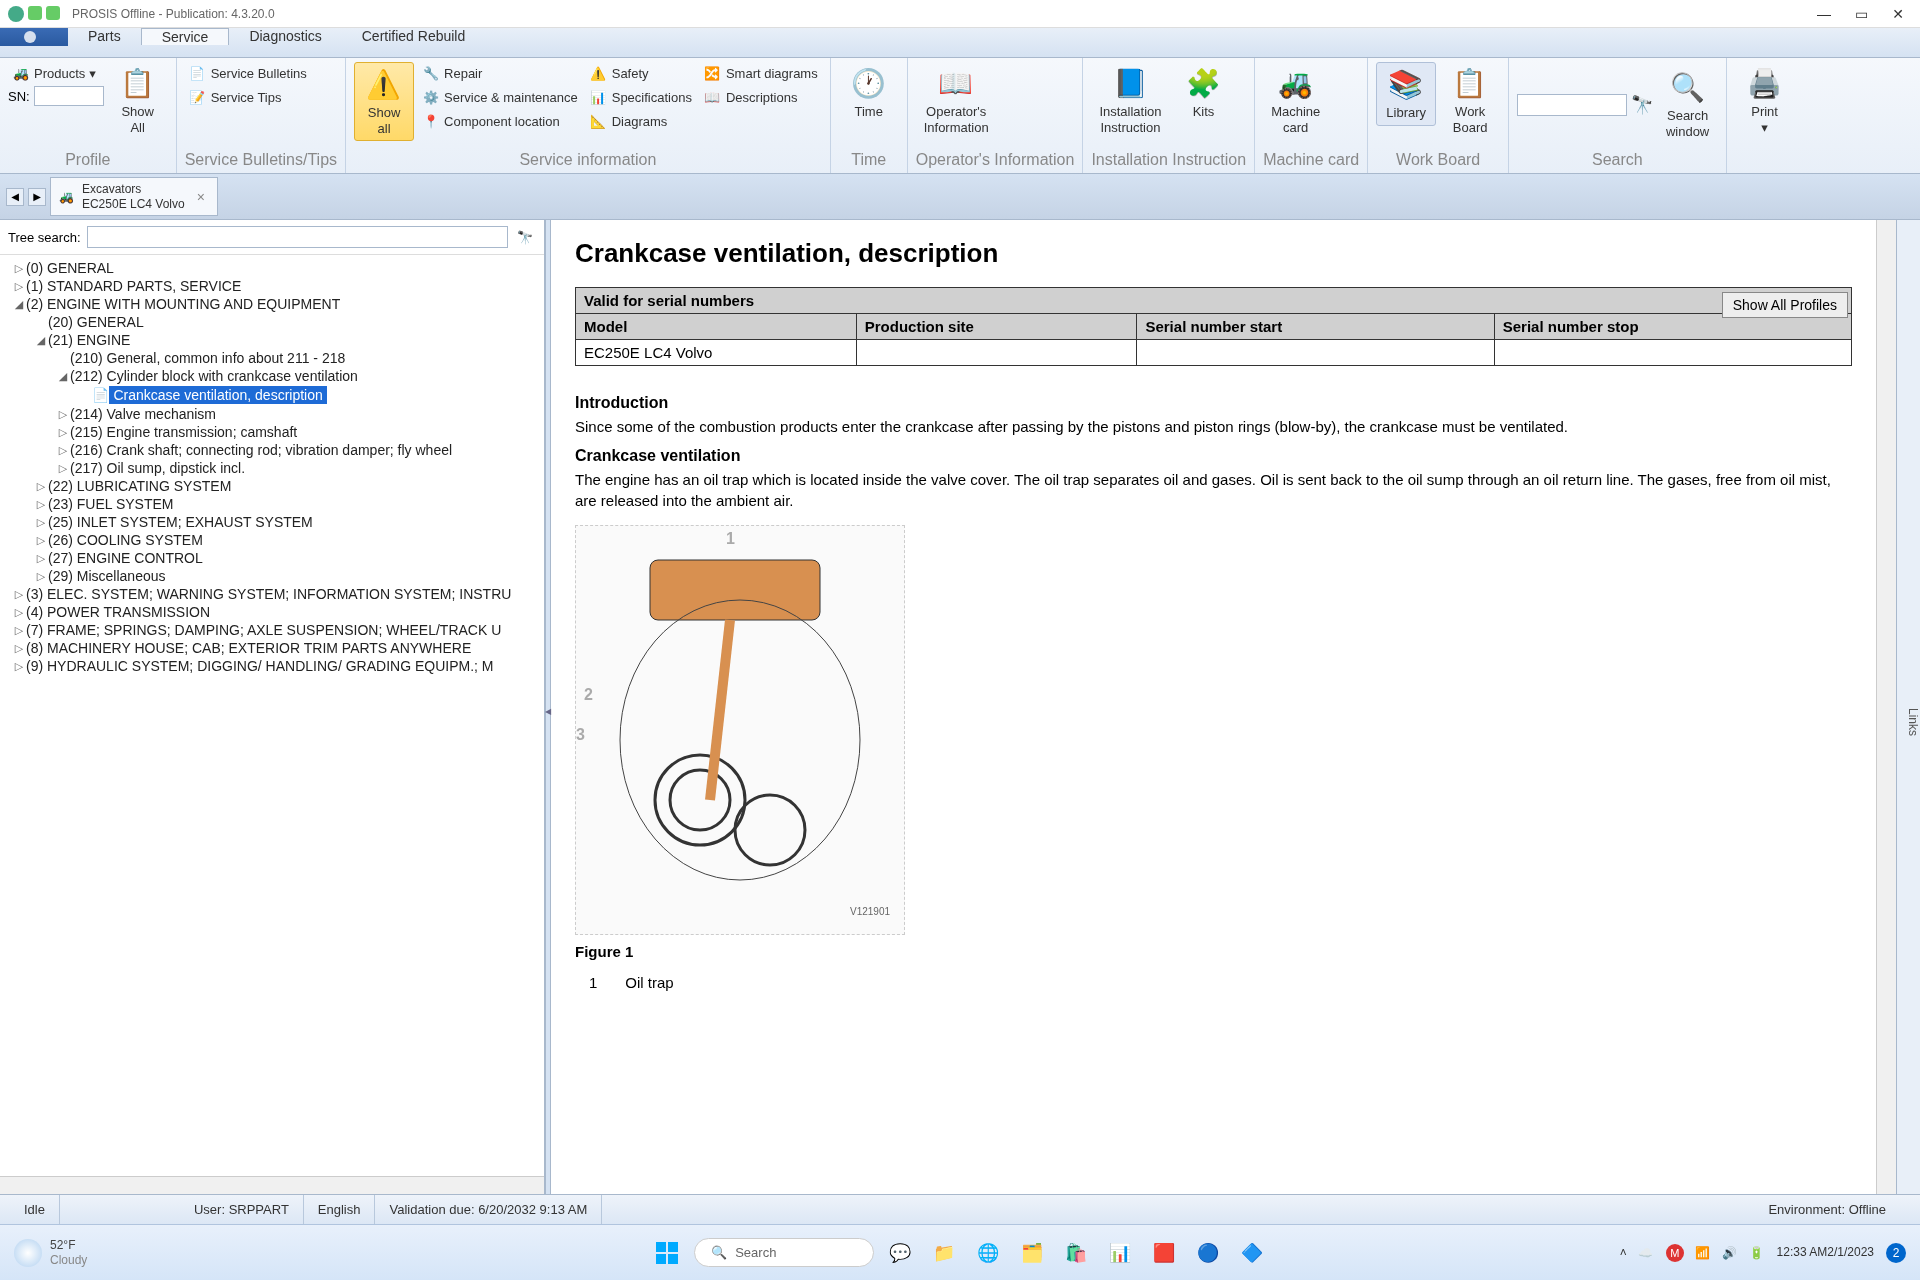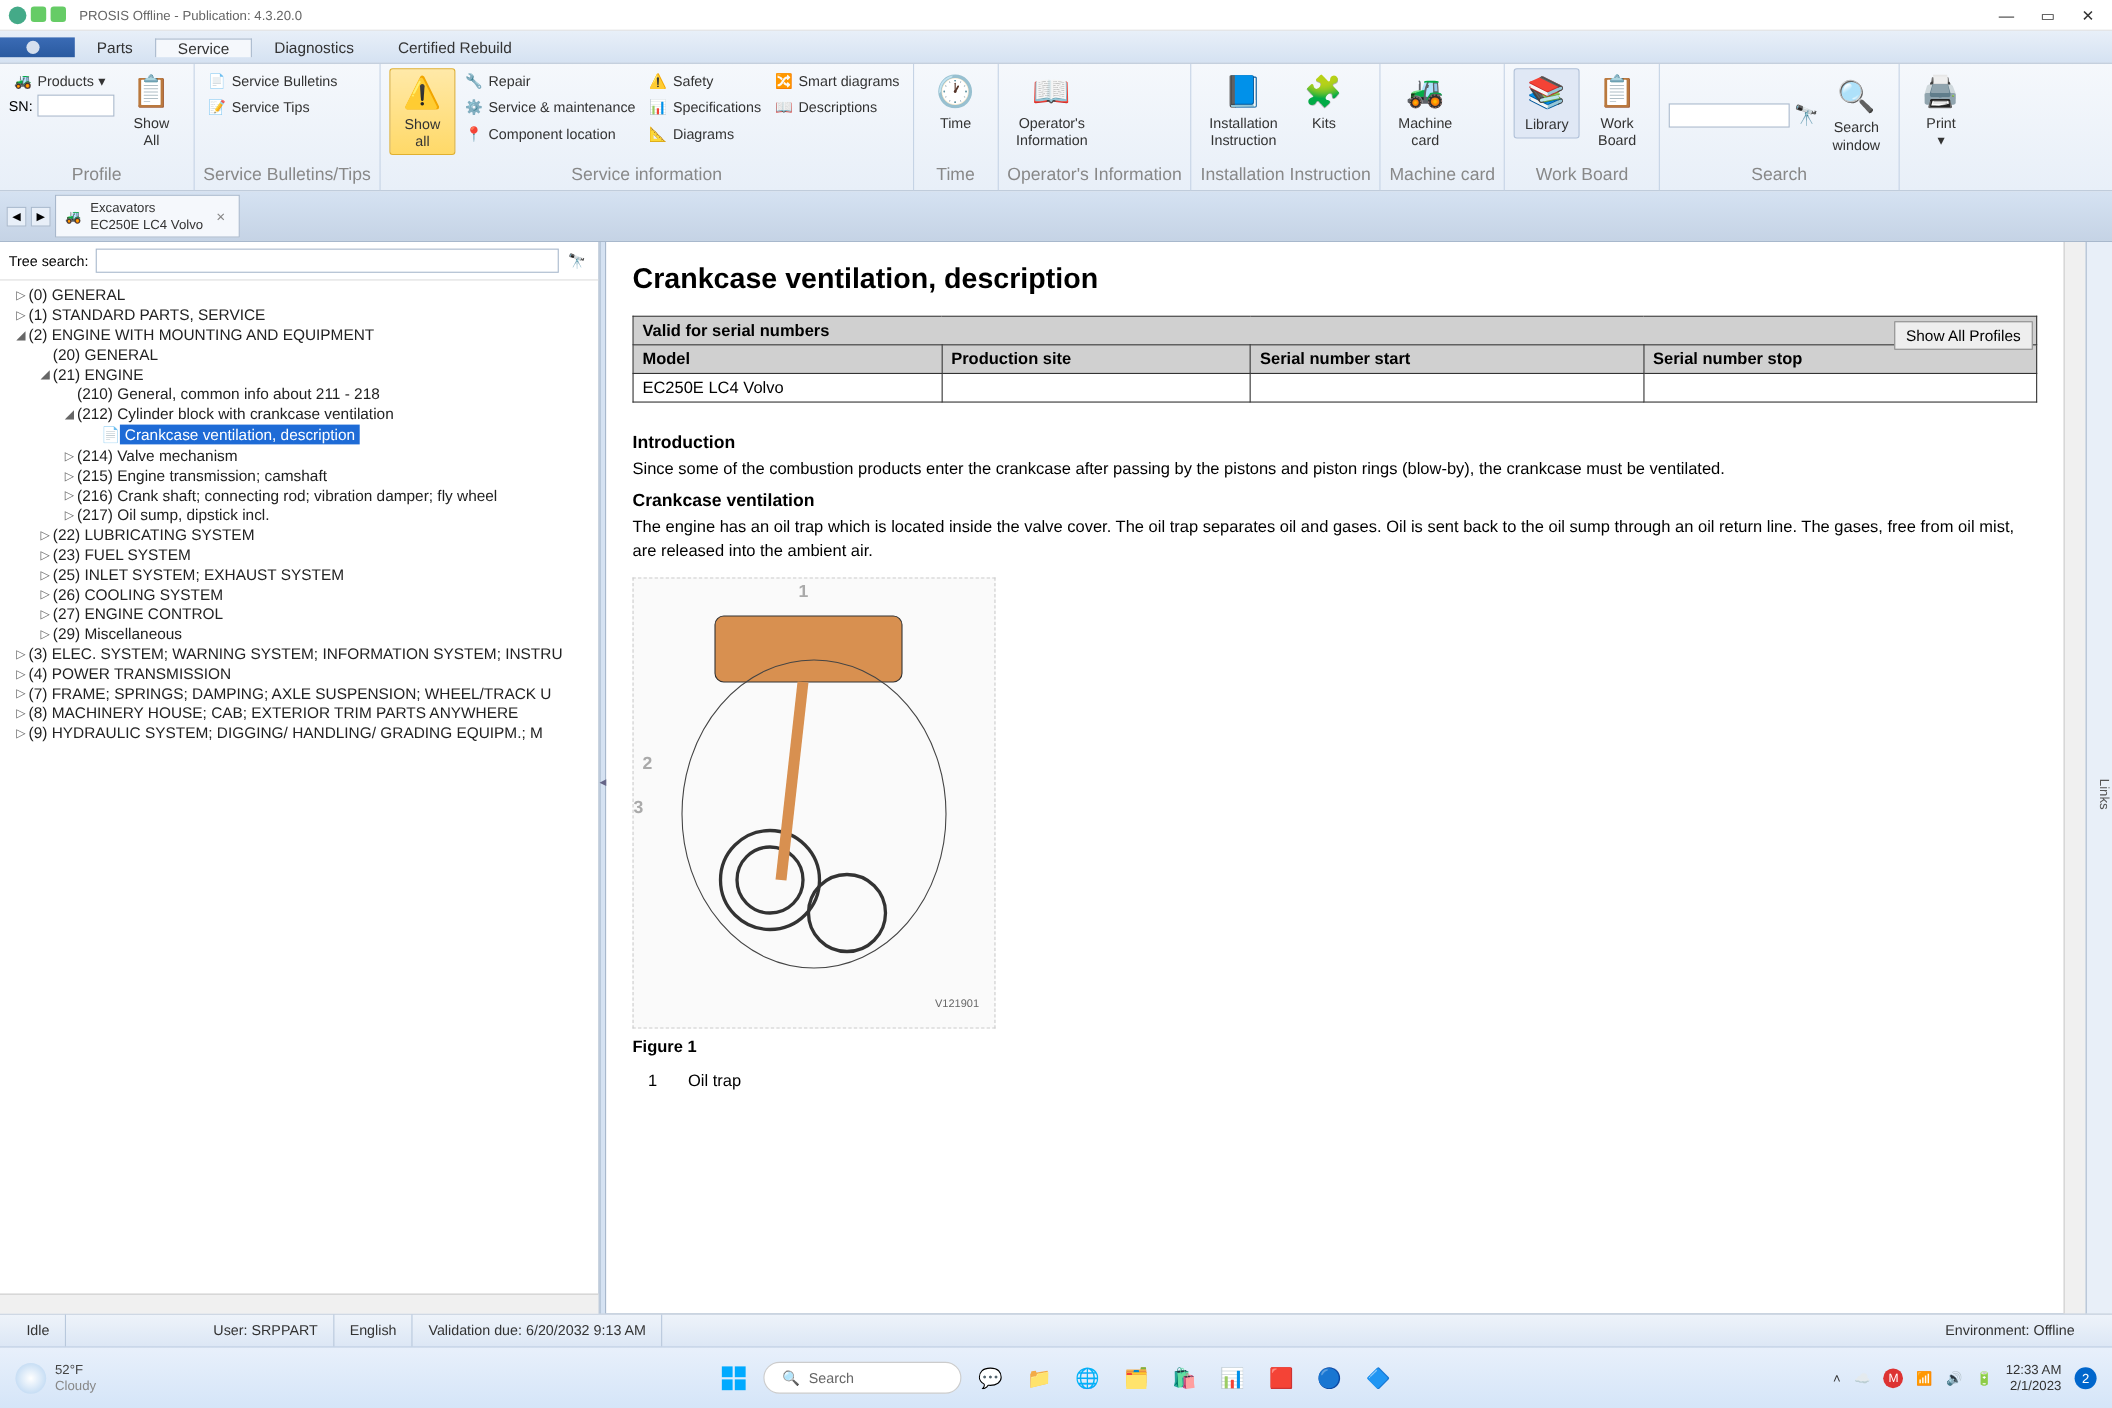--- a/index.html
+++ b/index.html
@@ -4,21 +4,21 @@
 <style>
 * { margin: 0; padding: 0; box-sizing: border-box; font-family: "Segoe UI", Tahoma, sans-serif; }
 body { width: 1920px; height: 1280px; background: #fff; overflow: hidden; font-size: 13px; }
 
 .titlebar { height: 28px; background: #fff; display: flex; align-items: center; padding: 0 8px; border-bottom: 1px solid #ddd; }
 .titlebar .icon-group { display: flex; gap: 4px; margin-right: 12px; }
 .titlebar .tb-icon { width: 16px; height: 16px; border-radius: 50%; }
 .titlebar .title-text { color: #666; font-size: 12px; }
 .titlebar .win-controls { margin-left: auto; display: flex; gap: 24px; padding-right: 8px; color: #333; font-size: 14px; }
 
-.menubar { height: 30px; background: linear-gradient(#e8eff8,#d5e2f2); display: flex; align-items: center; border-bottom: 1px solid #a8b8cc; }
+.menubar { height: 30px; background: linear-gradient(#e8eff8,#d5e2f2); display: flex; align-items: flex-start; border-bottom: 1px solid #a8b8cc; }
 .menubar .app-btn { width: 68px; background: linear-gradient(#3a6bb5,#2a5aa0); display: flex; align-items: center; justify-content: center; color: #fff; font-size: 12px; }
 .menubar .tab { padding: 0 20px; display: flex; align-items: center; font-size: 14px; color: #333; cursor: pointer; }
 .menubar .tab.active { background: #f5f8fc; border-top: 1px solid #a8b8cc; border-left: 1px solid #a8b8cc; border-right: 1px solid #a8b8cc; margin-bottom: -1px; }
 
 .ribbon { height: 116px; background: linear-gradient(#f5f8fc,#e8eff8); display: flex; border-bottom: 1px solid #a8b8cc; }
 .ribbon-group { border-right: 1px solid #c5d3e5; padding: 4px 8px; display: flex; flex-direction: column; }
 .ribbon-group .group-content { flex: 1; display: flex; align-items: flex-start; gap: 4px; }
 .ribbon-group .group-label { text-align: center; font-size: 16px; color: #888; padding-top: 4px; }
 .rbtn-small { display: flex; align-items: center; gap: 4px; padding: 2px 4px; font-size: 13px; color: #333; cursor: pointer; }
 .rbtn-small .ico { width: 18px; height: 18px; display: inline-flex; align-items: center; justify-content: center; }
@@ -70,21 +70,21 @@
 .statusbar .sb-right { margin-left: auto; padding: 0 10px; }
 
 .taskbar { height: 56px; background: linear-gradient(#e8f0fb,#d5e5f8); display: flex; align-items: center; padding: 0 14px; border-top: 1px solid #b0c4de; }
 .taskbar .weather { display: flex; align-items: center; gap: 8px; }
 .taskbar .weather .wicon { width: 28px; height: 28px; border-radius: 50%; background: radial-gradient(#fff,#b0d0f0); }
 .taskbar .weather .wtext { display: flex; flex-direction: column; font-size: 12px; line-height: 1.2; color: #444; }
 .taskbar .center { position: absolute; left: 50%; transform: translateX(-50%); display: flex; align-items: center; gap: 10px; }
 .taskbar .tb-search { display: flex; align-items: center; gap: 8px; background: #fff; border-radius: 20px; padding: 6px 16px; border: 1px solid #ccc; width: 180px; }
 .taskbar .app-icon { width: 34px; height: 34px; border-radius: 6px; display: flex; align-items: center; justify-content: center; font-size: 18px; }
 .taskbar .tray { margin-left: auto; display: flex; align-items: center; gap: 12px; font-size: 12px; color: #333; }
-.taskbar .clock { display: flex; flex-direction: column; align-items: flex-end; line-height: 1.2; }
+.taskbar .clock { display: flex; flex-direction: row; align-items: flex-end; line-height: 1.2; }
 
 .splitter { width: 6px; background: #d5e2f2; cursor: col-resize; border-left: 1px solid #a8b8cc; border-right: 1px solid #a8b8cc; position: relative; }
 .splitter::after { content: "◀"; position: absolute; top: 50%; left: -1px; font-size: 8px; color: #668; }
 
 svg { display: block; }
 </style>
 </head>
 <body>
 
 <div class="titlebar">

